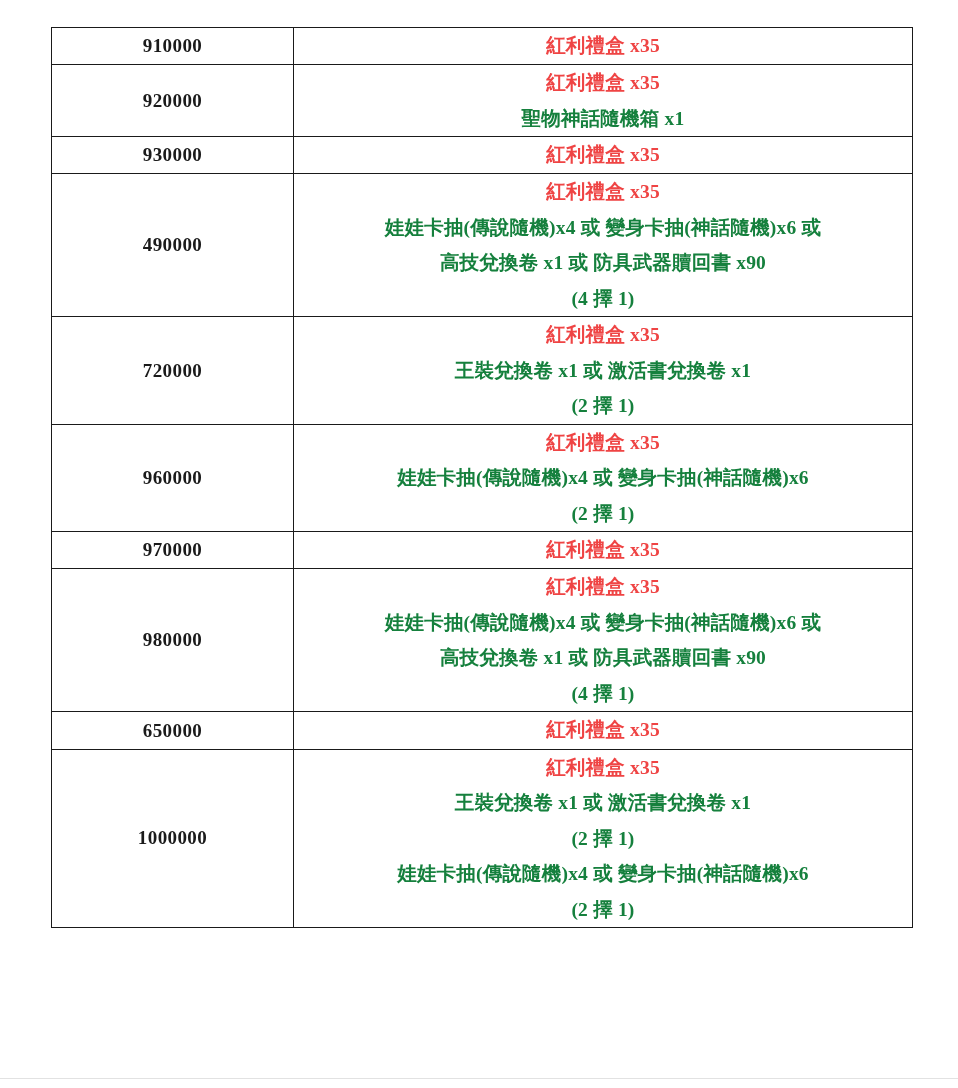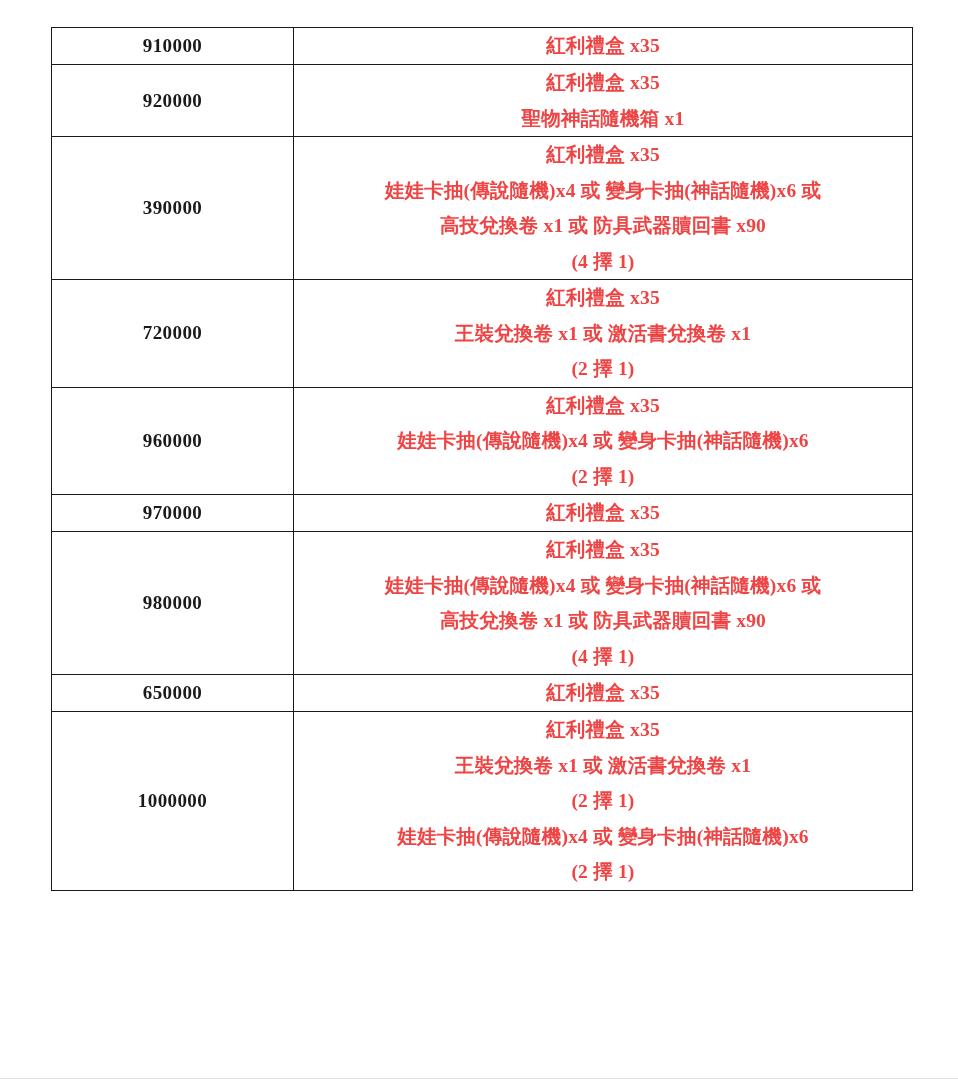--- a/index.html
+++ b/index.html
@@ -67,21 +67,21 @@
     white-space: nowrap;
     letter-spacing: 0.2px;
     font-family: "Liberation Serif", "DejaVu Serif", serif;
   }
 
   .reward-line.black {
     color: #ef4444;
   }
 
   .reward-line.red {
-    color: #ef4444;
+    color: #15803d;
   }
 
   
   tr.compact .cell-reward {
     padding: 3px 8px;
   }
   tr.compact .reward-line {
     line-height: 1.55;
   }
 
@@ -111,22 +111,28 @@
             <div class="reward-line black">紅利禮盒 x35</div>
           </td>
         </tr>
         <tr>
           <td class="cell-score">920000</td>
           <td class="cell-reward">
             <div class="reward-line black">紅利禮盒 x35</div>
             <div class="reward-line red">聖物神話隨機箱 x1</div>
           </td>
         </tr>
+        <tr class="compact">
+          <td class="cell-score">930000</td>
+          <td class="cell-reward">
+            <div class="reward-line black">紅利禮盒 x35</div>
+          </td>
+        </tr>
         <tr>
-          <td class="cell-score">390000</td>
+          <td class="cell-score">490000</td>
           <td class="cell-reward">
             <div class="reward-line black">紅利禮盒 x35</div>
             <div class="reward-line red">娃娃卡抽(傳說隨機)x4 或 變身卡抽(神話隨機)x6 或</div>
             <div class="reward-line red">高技兌換卷 x1 或 防具武器贖回書 x90</div>
             <div class="reward-line red">(4 擇 1)</div>
           </td>
         </tr>
         <tr>
           <td class="cell-score">720000</td>
           <td class="cell-reward">

